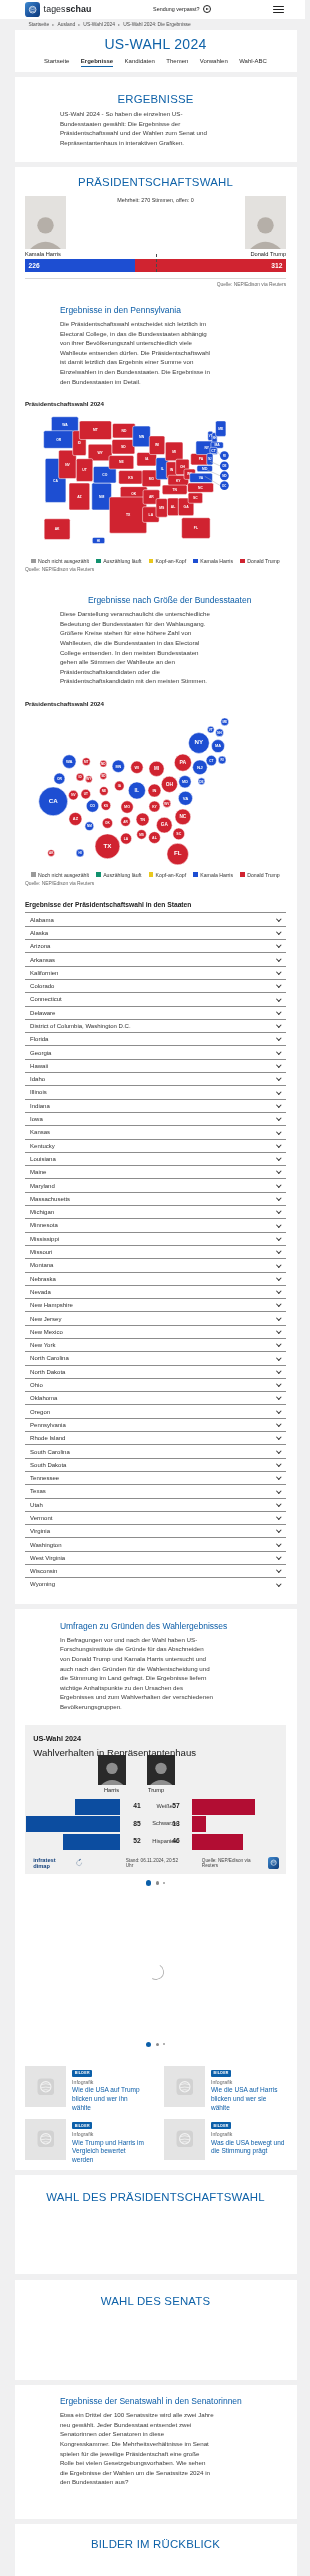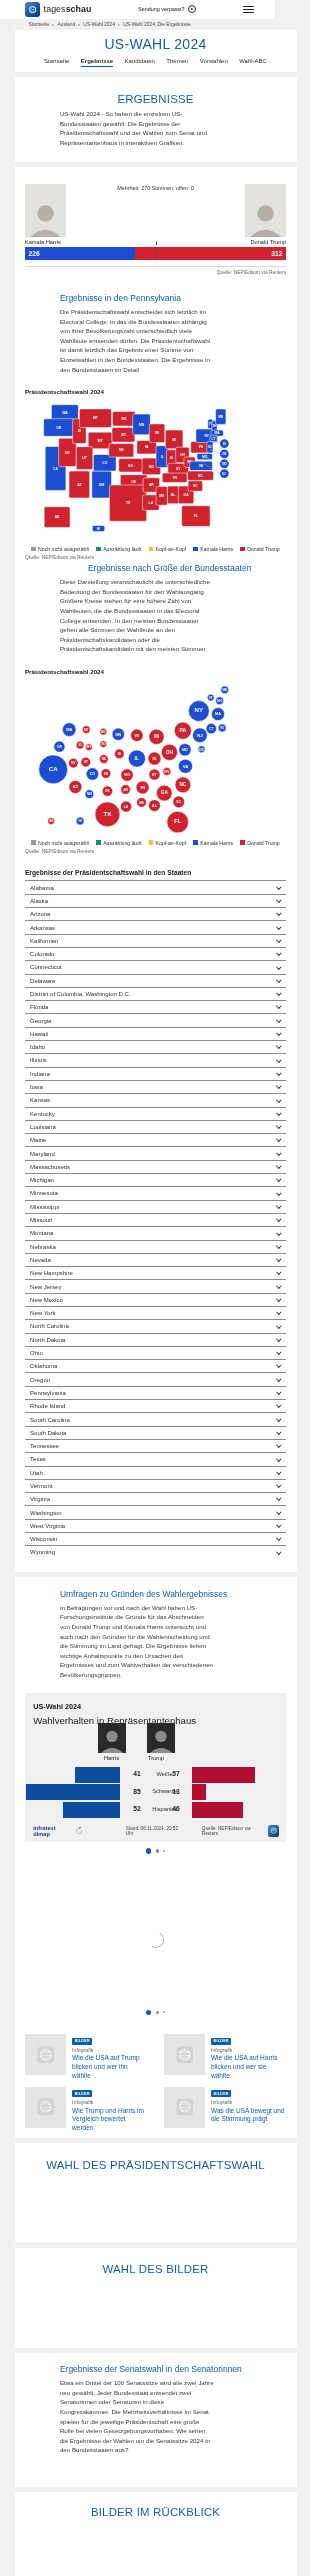--- a/index.html
+++ b/index.html
@@ -5,21 +5,21 @@
   * { margin:0; padding:0; box-sizing:border-box; }
   html,body { width:311px; }
   body {
     font-family:"Liberation Sans","DejaVu Sans",sans-serif;
     background:#f0f0f1; color:#2b2b2b; width:311px;
   }
   .card { width:282px; margin:0 auto 5.2px auto; background:#fff; }
   .inner { padding:0 10.4px; }
 
   
-  #site-header { background:#fff; width:275px; height:18.6px; display:flex; align-items:center; padding:0 21px 0 25px; }
+  #site-header { background:#fff; width:305px; height:18.6px; display:flex; align-items:center; padding:0 21px 0 25px; }
   .ts-logo { width:14.5px; height:14.5px; border-radius:3.1px; background:linear-gradient(135deg,#3f8ad0 0%,#1c55a0 55%,#0d3a78 100%); display:flex; align-items:center; justify-content:center; flex:0 0 auto; }
   .wordmark { font-size:8.8px; color:#1b1e22; margin-left:4.1px; letter-spacing:0.1px; }
   .wordmark b { font-weight:700; }
   .header-center { flex:1; display:flex; align-items:center; justify-content:center; gap:3.6px; }
   .watch-label { font-size:5.4px; color:#222; }
   .play-circle { width:8.3px; height:8.3px; border:0.7px solid #222; border-radius:50%; display:flex; align-items:center; justify-content:center; }
   .play-tri { width:0; height:0; border-left:3.1px solid #222; border-top:1.8px solid transparent; border-bottom:1.8px solid transparent; margin-left:0.5px; }
   .burger { width:11px; display:flex; flex-direction:column; gap:2.1px; cursor:pointer; }
   .burger span { display:block; height:1.1px; background:#222; border-radius:0.5px; }
 
@@ -164,20 +164,21 @@
 </section>
 
 <section class="card" style="padding:15.5px 0 14.5px 0;">
   <h2 class="section-title">ERGEBNISSE</h2>
   <div class="inner">
       <p class="body-text">US-Wahl 2024 - So haben die einzelnen US-Bundesstaaten gewählt: Die Ergebnisse der Präsidentschaftswahl und der Wahlen zum Senat und Repräsentantenhaus in interaktiven Grafiken.</p>
     </div>
 </section>
 
 <section class="card" id="president-card">
+  <h2 class="section-title">PRÄSIDENTSCHAFTSWAHL</h2>
   <div class="inner">
     <div class="cand-row">
       <div class="majority-line">Mehrheit: 270 Stimmen, offen: 0</div>
       <div class="photo left">
         <svg width="41" height="36" viewBox="0 0 80 70">
             <circle cx="40" cy="24" r="16" fill="#b5afa8"></circle>
             <path d="M10 70 Q40 42 70 70 Z" fill="#b5afa8"></path>
           </svg>
       </div>
       <div class="photo right">
@@ -329,21 +330,21 @@
           <span class="legend-swatch" style="background: rgb(29, 78, 210);"></span>
           <span>Kamala Harris</span>
         </span>
         <span class="legend-item">
           <span class="legend-swatch" style="background: rgb(208, 35, 48);"></span>
           <span>Donald Trump</span>
         </span>
       </div>
     <div class="source-line" style="text-align:left;">Quelle: NEP/Edison via Reuters</div>
 
-    <h3 class="sub-heading" style="margin-top:3px;padding-left:28px;">Ergebnisse nach Größe der Bundesstaaten</h3>
+    <h3 class="sub-heading" style="margin-top:23px;padding-left:28px;">Ergebnisse nach Größe der Bundesstaaten</h3>
     <p class="body-text">Diese Darstellung veranschaulicht die unterschiedliche Bedeutung der Bundesstaaten für den Wahlausgang. Größere Kreise stehen für eine höhere Zahl von Wahlleuten, die die Bundesstaaten in das Electoral College entsenden. In den meisten Bundesstaaten gehen alle Stimmen der Wahlleute an den Präsidentschaftskandidaten oder die Präsidentschaftskandidatin mit den meisten Stimmen.</p>
     <div class="chart-label">Präsidentschaftswahl 2024</div>
     <div class="map-box"><svg id="bubble-map" width="261" height="155" viewBox="0 0 504 300">
           <circle cx="54" cy="173" r="27.92418306772823" fill="#1d4ed2" stroke="#fff" stroke-width="1"></circle>
           <text x="54" y="175.5" text-anchor="middle" font-size="12" fill="#fff" font-weight="bold">CA</text>
           <circle cx="159" cy="260" r="24.033310217279684" fill="#d02330" stroke="#fff" stroke-width="1"></circle>
           <text x="159" y="262.5" text-anchor="middle" font-size="12" fill="#fff" font-weight="bold">TX</text>
           <circle cx="295" cy="275" r="20.813457185196313" fill="#d02330" stroke="#fff" stroke-width="1"></circle>
           <text x="295" y="277.5" text-anchor="middle" font-size="12" fill="#fff" font-weight="bold">FL</text>
           <circle cx="336" cy="60" r="20.107709964090887" fill="#1d4ed2" stroke="#fff" stroke-width="1"></circle>
@@ -798,21 +799,21 @@
         </div>
       </div>
   </div>
 </section>
 
 <section class="card" style="padding:15.5px 0; height:99px;">
   <h2 class="section-title">WAHL DES PRÄSIDENTSCHAFTSWAHL</h2>
 </section>
 
 <section class="card" style="padding:15.5px 0; height:100px;">
-  <h2 class="section-title">WAHL DES BILDER</h2>
+  <h2 class="section-title">WAHL DES SENATS</h2>
 </section>
 
 <section class="card" style="padding:11.4px 0; height:134px;">
   <div class="inner">
     <h3 class="sub-heading">Ergebnisse der Senatswahl in den Senatorinnen</h3>
     <p class="body-text">Etwa ein Drittel der 100 Senatssitze wird alle zwei Jahre neu gewählt. Jeder Bundesstaat entsendet zwei Senatorinnen oder Senatoren in diese Kongresskammer. Die Mehrheitsverhältnisse im Senat spielen für die jeweilige Präsidentschaft eine große Rolle bei vielen Gesetzgebungsvorhaben. Wie sehen die Ergebnisse der Wahlen um die Senatssitze 2024 in den Bundesstaaten aus?</p>
   </div>
 </section>
 
 <section class="card" style="padding:14.5px 0; height:101px;">

